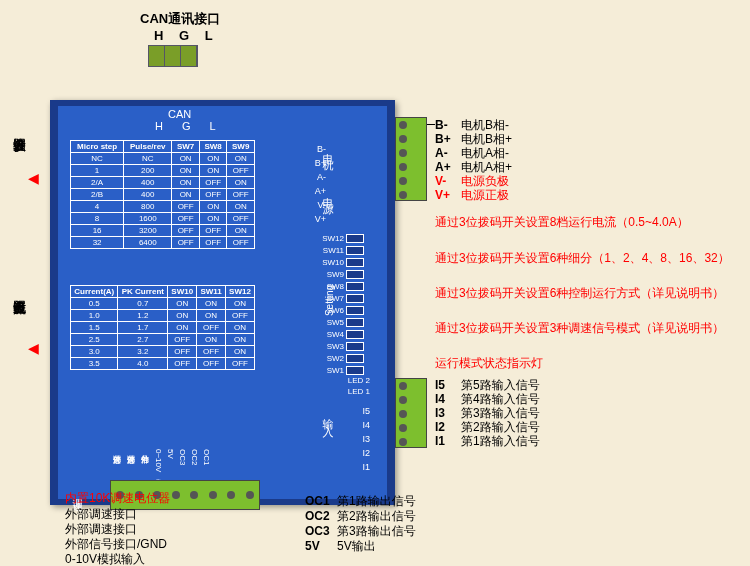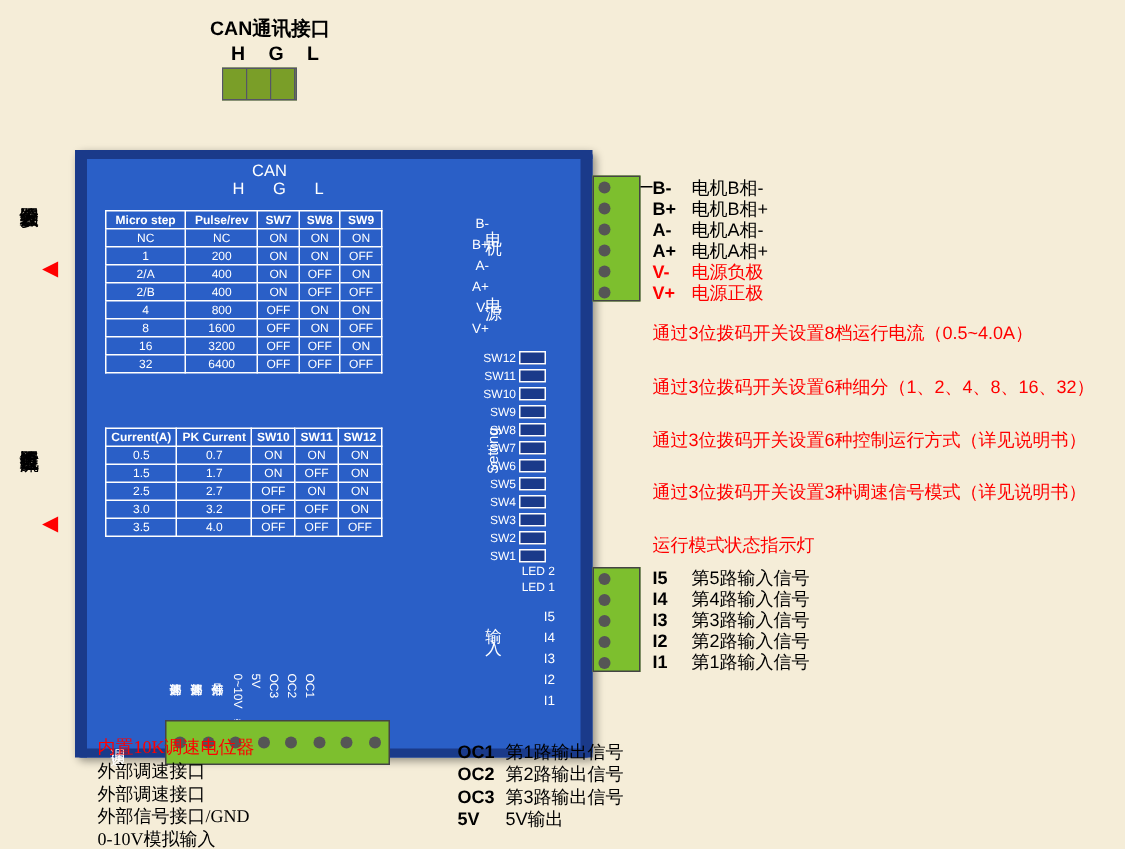--- a/index.html
+++ b/index.html
@@ -56,21 +56,21 @@
 .gt-btm .screw::before { content: ""; width: 8px; height: 8px; border-radius: 50%; background: #555; }
 .ann-right { position: absolute; left: 435px; font-size: 12px; }
 .ann-right .r { display: flex; align-items: center; height: 14px; white-space: nowrap; }
 .ann-right .r .k { font-weight: bold; min-width: 22px; }
 .ann-right .r .d { margin-left: 4px; }
 .ann-right.red, .red { color: #f00; }
 .side-left { position: absolute; writing-mode: vertical-rl; font-size: 13px; }
 .arrow-red { color: #f00; font-size: 14px; }
 .line { position: absolute; background: #000; }
 .btm-ann { position: absolute; font-size: 12px; left: 65px; }
-.btm-ann .b { height: 15px; white-space: nowrap; font-family: Liberation Serif, serif; }
+.btm-ann .b { height: 15px; white-space: nowrap; }
 .btm-out { position: absolute; left: 305px; top: 493px; font-size: 12px; }
 .btm-out .b { height: 15px; white-space: nowrap; }
 .btm-out .b .k { font-weight: bold; display: inline-block; min-width: 32px; }
 </style>
 </head>
 <body>
 
 <div class="top-area">
   <div class="can-label">CAN通讯接口</div>
   <div class="hgl">H G L</div>
@@ -164,20 +164,27 @@
           <th>SW10</th>
           <th>SW11</th>
           <th>SW12</th>
         </tr>
         <tr>
           <td>0.5</td>
           <td>0.7</td>
           <td>ON</td>
           <td>ON</td>
           <td>ON</td>
+        </tr>
+        <tr>
+          <td>1.0</td>
+          <td>1.2</td>
+          <td>ON</td>
+          <td>ON</td>
+          <td>OFF</td>
         </tr>
         <tr>
           <td>1.5</td>
           <td>1.7</td>
           <td>ON</td>
           <td>OFF</td>
           <td>ON</td>
         </tr>
         <tr>
           <td>2.5</td>

